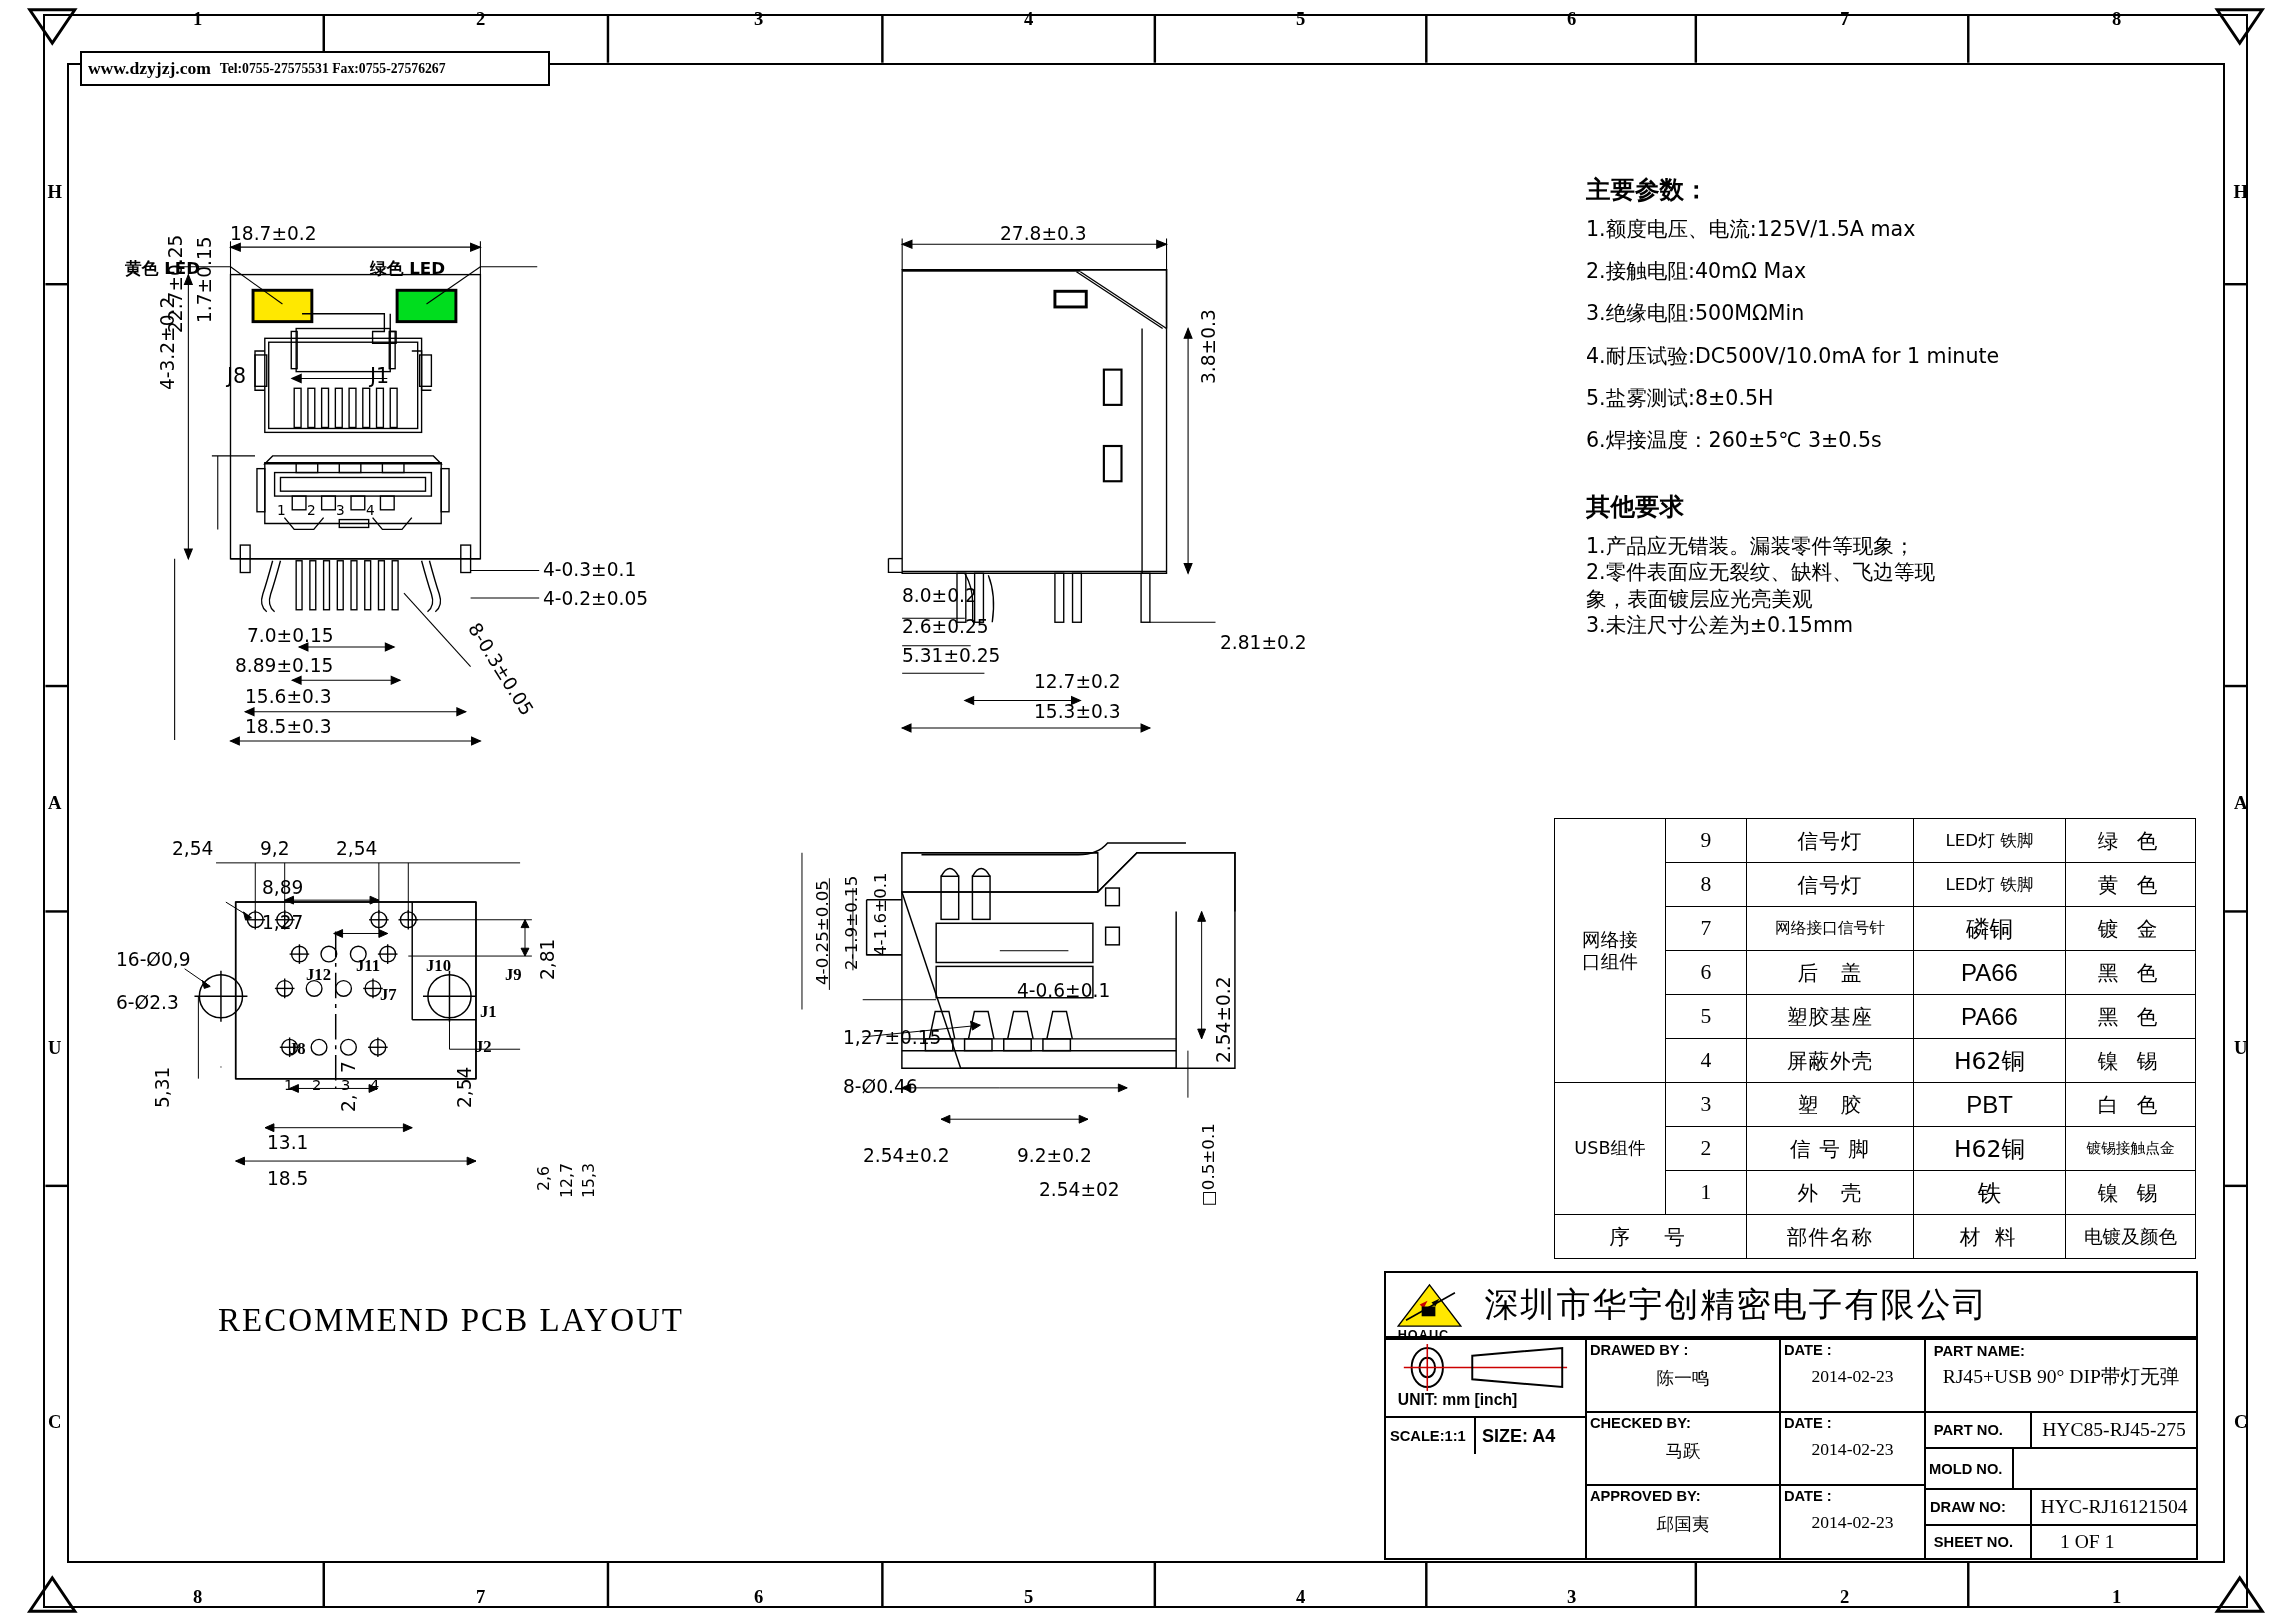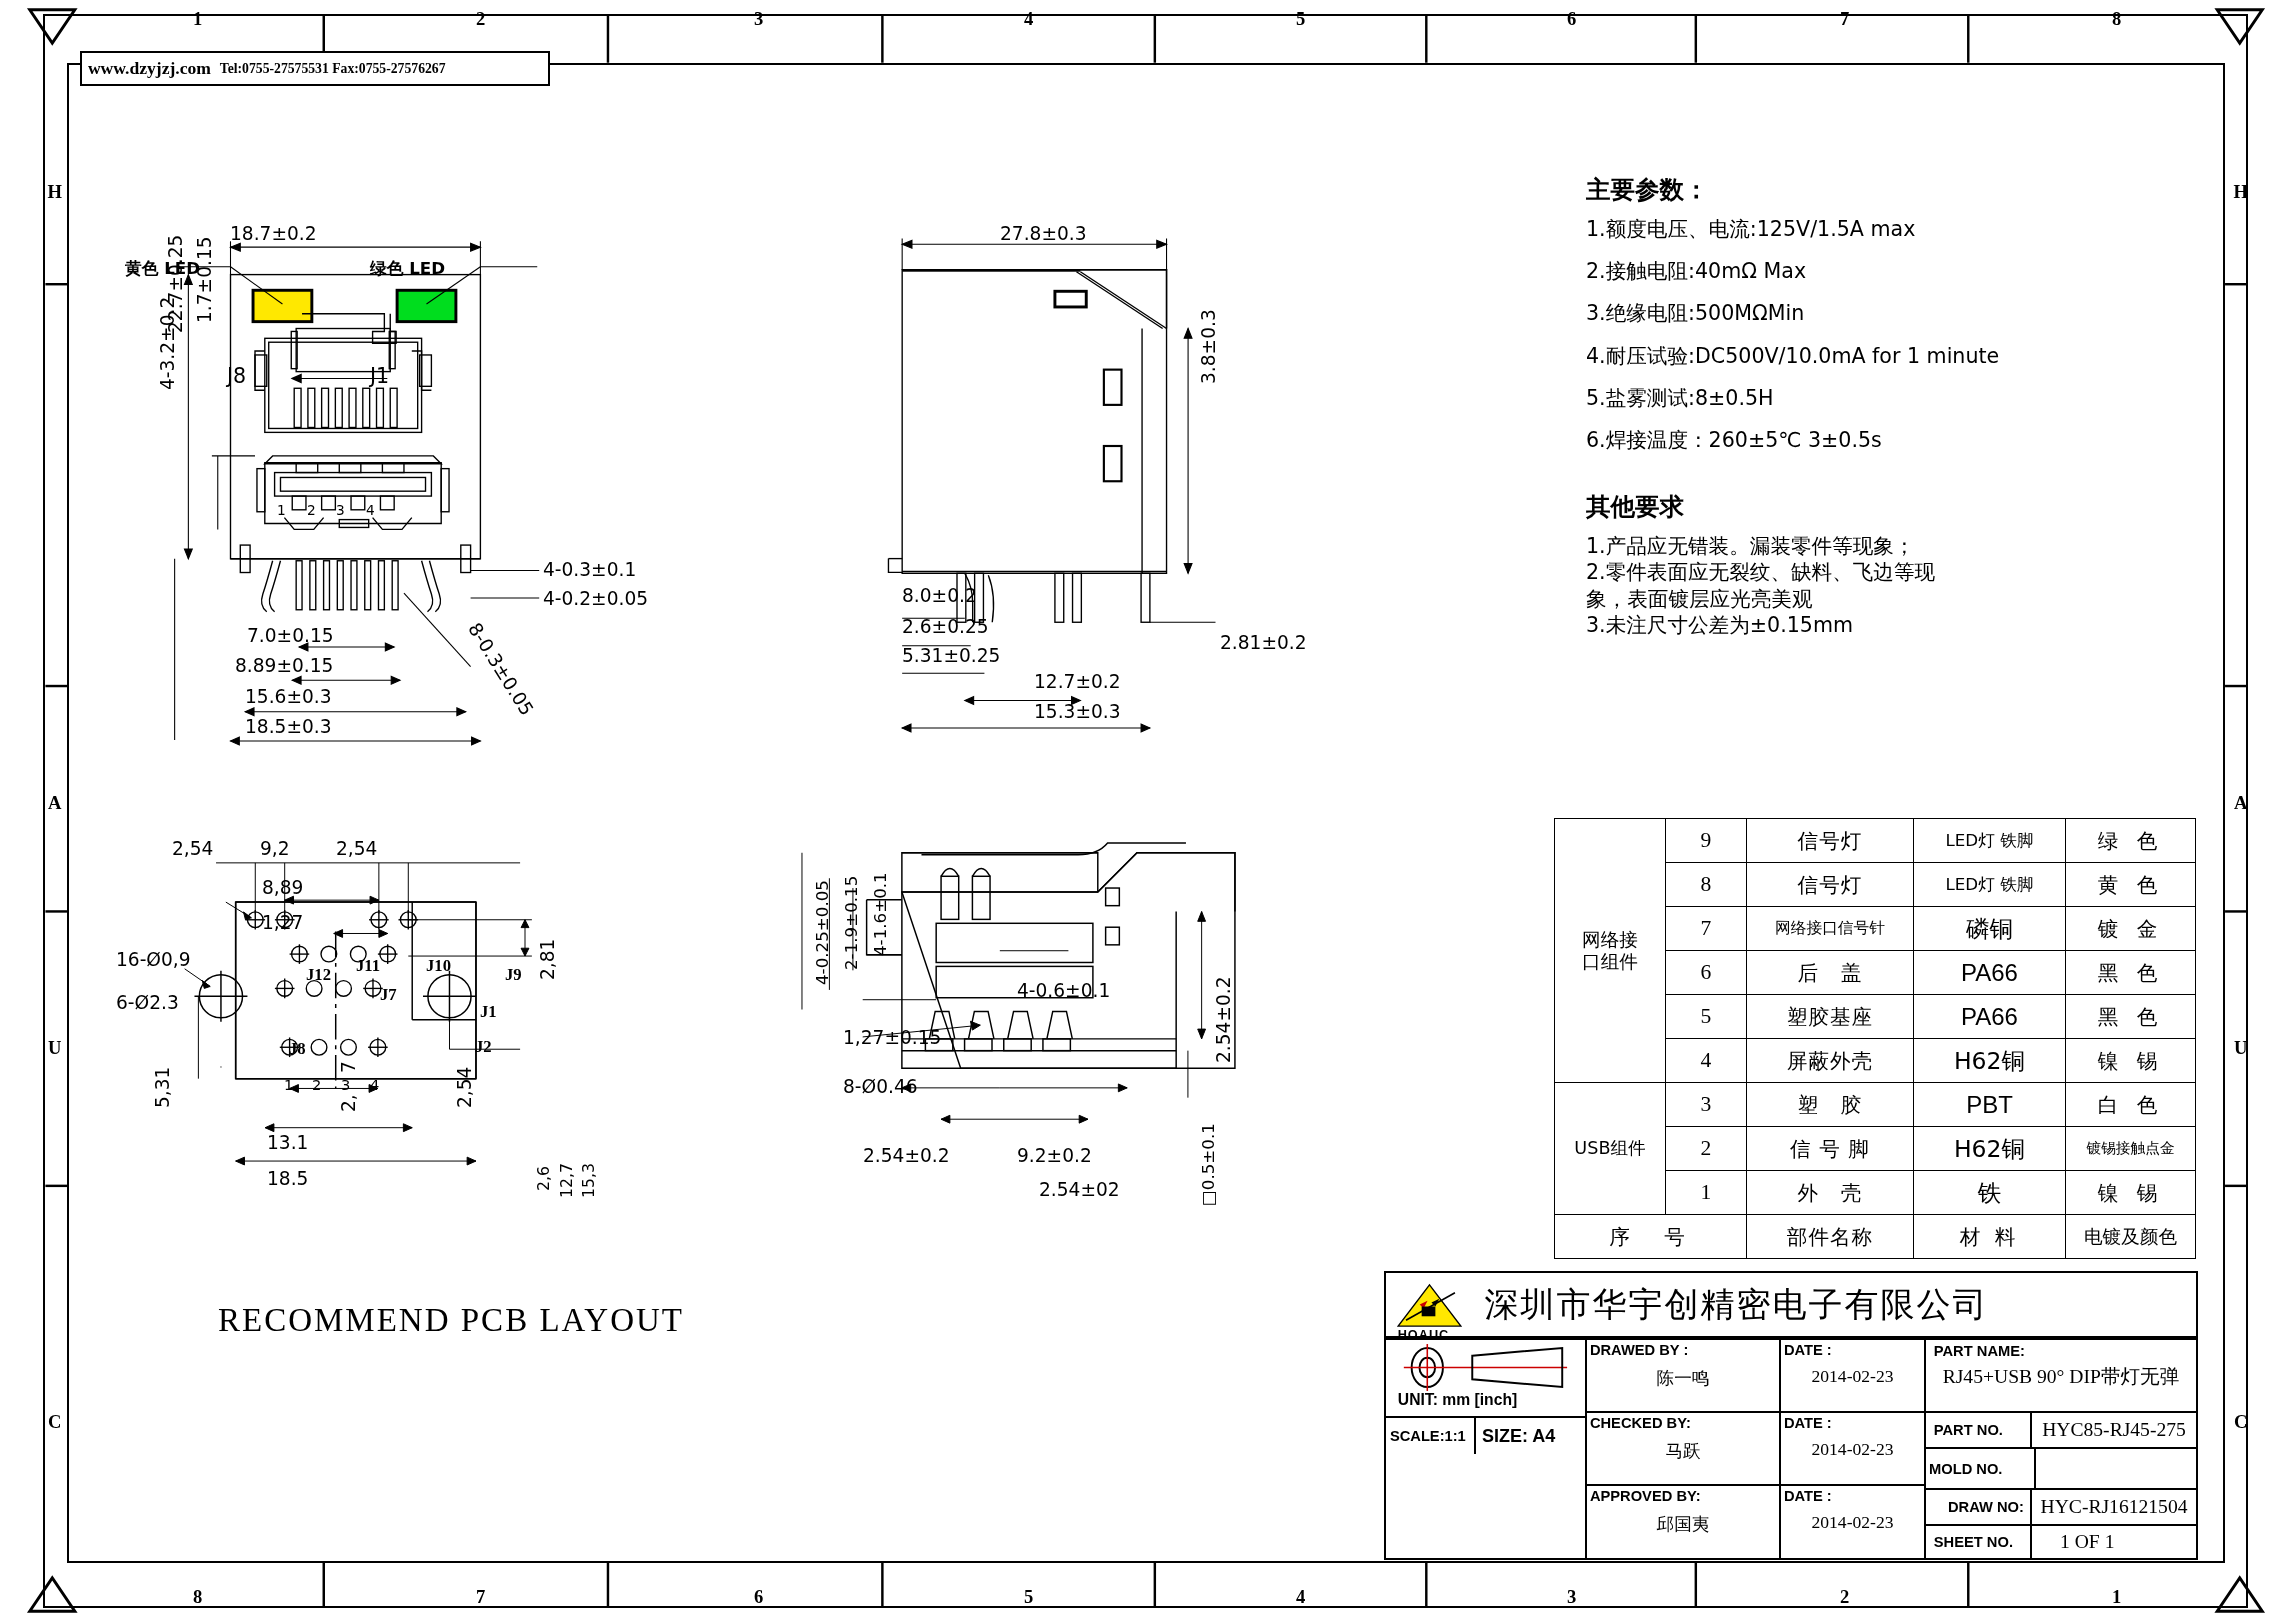--- a/index.html
+++ b/index.html
@@ -688,25 +688,25 @@
   <div style="flex:1;">
     <div class="tb-row" style="height:73px;">
       <div class="pn-key" style="padding:2.9px 0 0 7.8px;">PART NAME:</div>
       <div class="pn-val" style="text-align:center;padding-top:3.9px;">RJ45+USB 90° DIP带灯无弹</div>
     </div>
     <div class="tb-row" style="height:36px;display:flex;">
       <div style="width:106px;border-right:2.5px solid #000;box-sizing:border-box;display:flex;align-items:center;padding-left:7.8px;" class="pn-key">PART NO.</div>
       <div style="flex:1;display:flex;align-items:center;justify-content:center;" class="pn-val">HYC85-RJ45-275</div>
     </div>
     <div class="tb-row" style="height:41px;display:flex;position:relative;">
-      <div style="width:110px;border-right:2.5px solid #000;box-sizing:border-box;display:flex;align-items:center;padding-left:3px;text-align:right;" class="pn-key">MOLD NO.</div>
+      <div style="width:88px;border-right:2.5px solid #000;box-sizing:border-box;display:flex;align-items:center;padding-left:3px;text-align:right;" class="pn-key">MOLD NO.</div>
       <div style="flex:1;position:relative;"></div>
     </div>
     <div class="tb-row" style="height:36px;display:flex;">
-      <div style="width:106px;border-right:2.5px solid #000;box-sizing:border-box;display:flex;align-items:center;padding-left:22px;" class="pn-key">DRAW NO:</div>
+      <div style="width:106px;border-right:2.5px solid #000;box-sizing:border-box;display:flex;align-items:center;padding-left:4px;" class="pn-key">DRAW NO:</div>
       <div style="flex:1;display:flex;align-items:center;justify-content:center;" class="pn-val">HYC-RJ16121504</div>
     </div>
     <div style="height:32px;display:flex;">
       <div style="width:106px;border-right:2.5px solid #000;box-sizing:border-box;display:flex;align-items:center;padding-left:7.8px;" class="pn-key">SHEET NO.</div>
       <div style="flex:1;display:flex;align-items:center;padding-left:28px;" class="pn-val">1 OF 1</div>
     </div>
   </div>
 </div>
 
 

